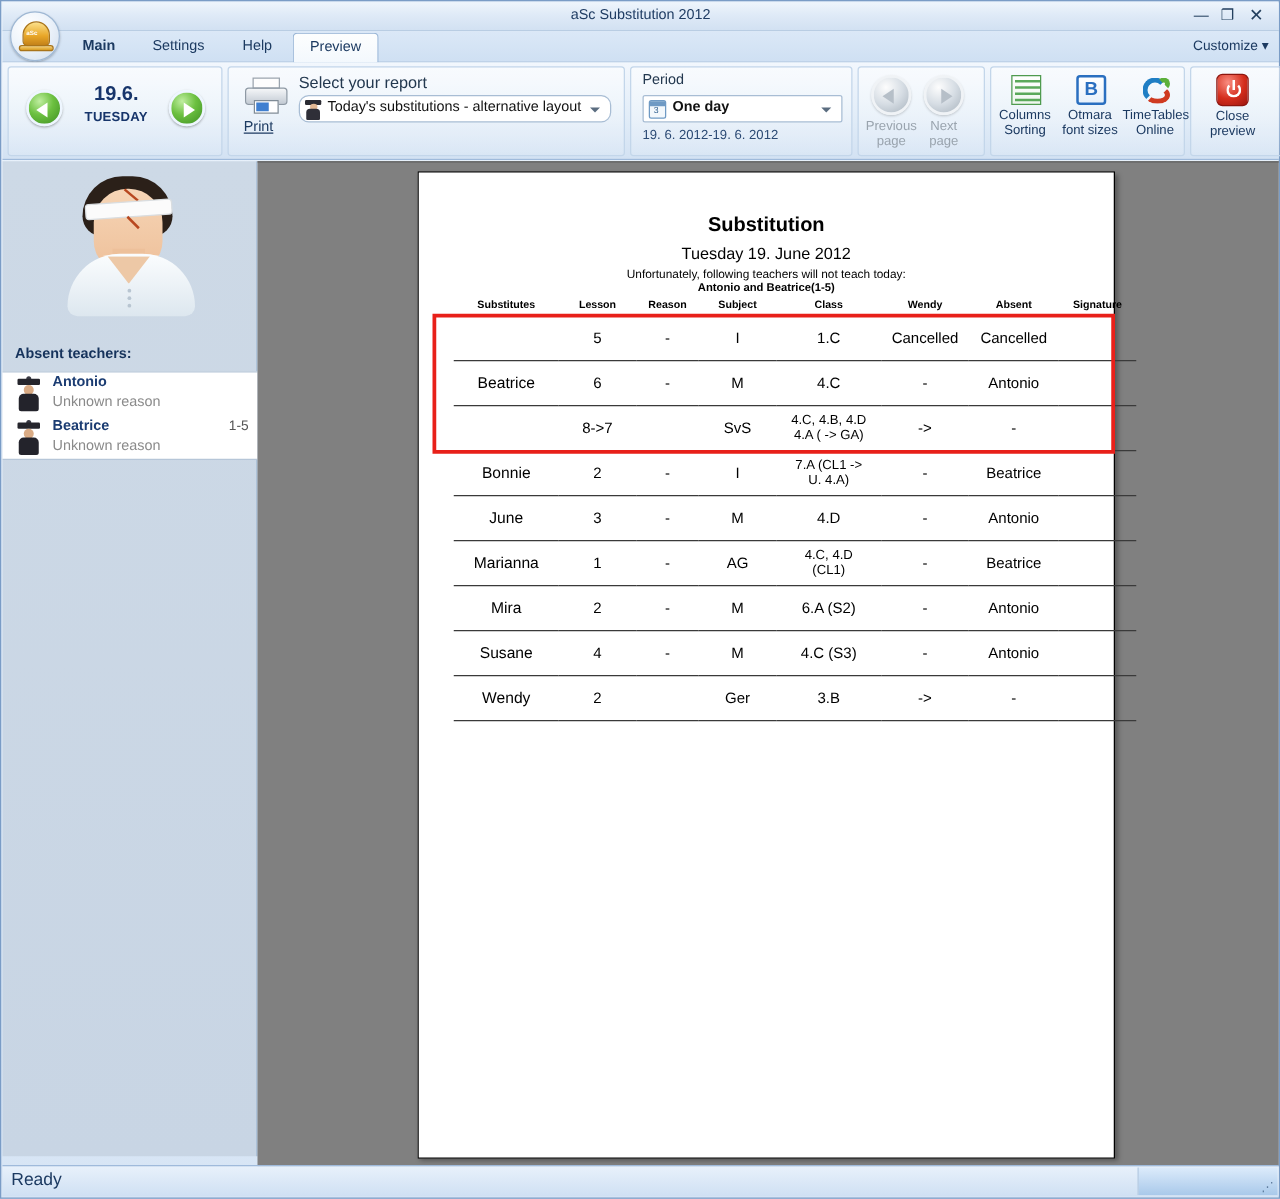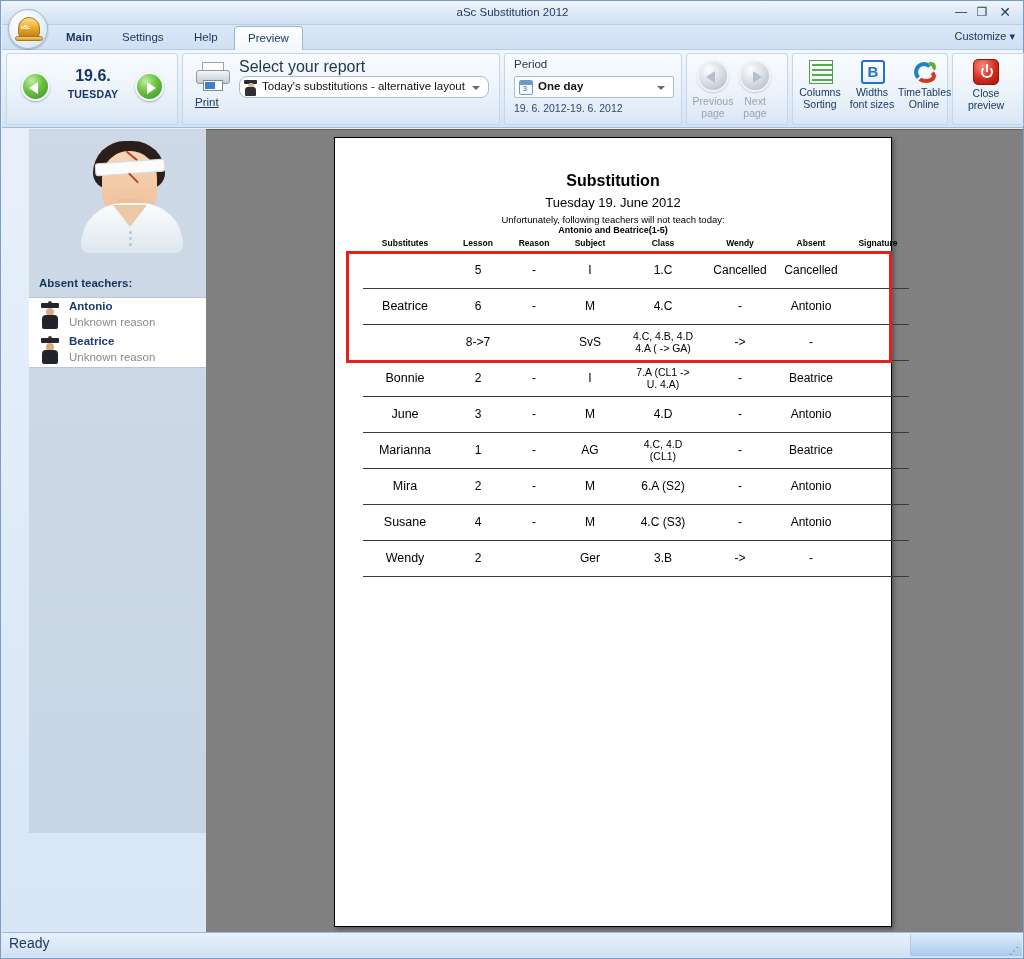--- a/index.html
+++ b/index.html
@@ -141,21 +141,21 @@
   }
   #print-icon .p-blue {
     position: absolute; left: 10px; top: 20px; width: 10px; height: 7px;
     background: #3f7fd0;
   }
   #print-label {
     position: absolute; left: 12px; top: 42px; font-size: 11.5px; color: #1c3a61;
     text-decoration: underline; cursor: pointer;
   }
   #report-caption {
-    position: absolute; left: 56px; top: 4px; font-size: 16px; color: #23384f;
+    position: absolute; left: 56px; top: 4px; font-size: 13px; color: #23384f;
   }
   #report-select {
     position: absolute; left: 56px; top: 22px; width: 250px; height: 22px;
     background: #ffffff; border: 1px solid #a8bdd4; border-radius: 8px;
     cursor: pointer;
   }
   #report-select .teacher-ico {
     position: absolute; left: 4px; top: 3px; width: 13px; height: 16px;
   }
   .teacher-ico .cap {
@@ -288,24 +288,23 @@
   #close-ico .pw-stem {
     position: absolute; left: 11.6px; top: 3.5px; width: 2.4px; height: 8px; background: #fff;
   }
   #close-label {
     position: absolute; left: 0; top: 33px; width: 66px; text-align: center;
     font-size: 10.5px; color: #1c3a61; line-height: 12px;
   }
 
   
   #sidebar {
-    position: absolute; left: 1px; top: 128px; width: 204px; height: 704px;
+    position: absolute; left: 1px; top: 128px; width: 204px; height: 796px;
     background: linear-gradient(180deg,#cdd9e6 0%,#c8d5e4 100%);
     border-right: 1px solid #9fb6cf;
-    margin-left: 27px;
   }
   #teacher-avatar {
     position: absolute; left: 48px; top: 12px; width: 110px; height: 110px;
   }
   #teacher-avatar .hair {
     position: absolute; left: 16px; top: 0px; width: 72px; height: 48px;
     background: #2b2019; border-radius: 36px 36px 18px 18px;
   }
   #teacher-avatar .face {
     position: absolute; left: 25px; top: 10px; width: 55px; height: 66px;
@@ -569,21 +568,21 @@
             <span class="bar" style="top:18px"></span>
         </div>
         <div class="tool-label">
           <span>Columns</span><br>
           <span>Sorting</span>
         </div>
       </div>
       <div class="tool-btn" id="tool-widths">
         <div class="tool-ico" id="ico-widths">B</div>
         <div class="tool-label">
-          <span>Widths</span><br>
+          <span>Otmara</span><br>
           <span>font sizes</span>
         </div>
       </div>
       <div class="tool-btn" id="tool-online">
         <div class="tool-ico" id="ico-online">
           <span class="arc1"></span>
             <span class="arc2"></span>
             <span class="arc3"></span>
         </div>
         <div class="tool-label">

